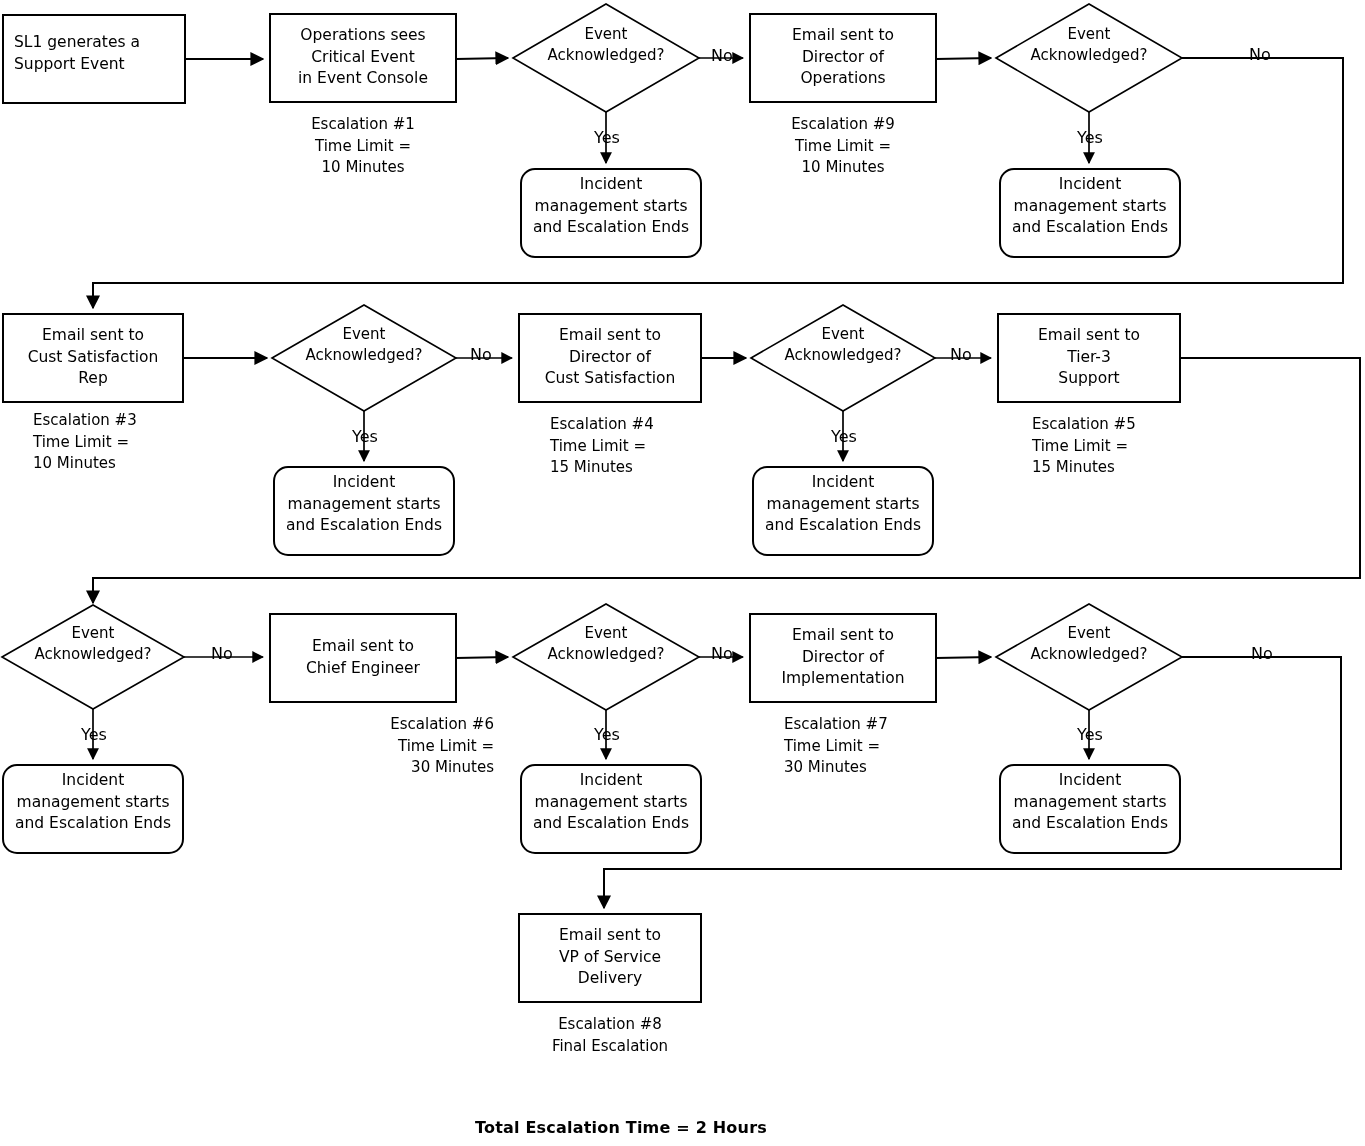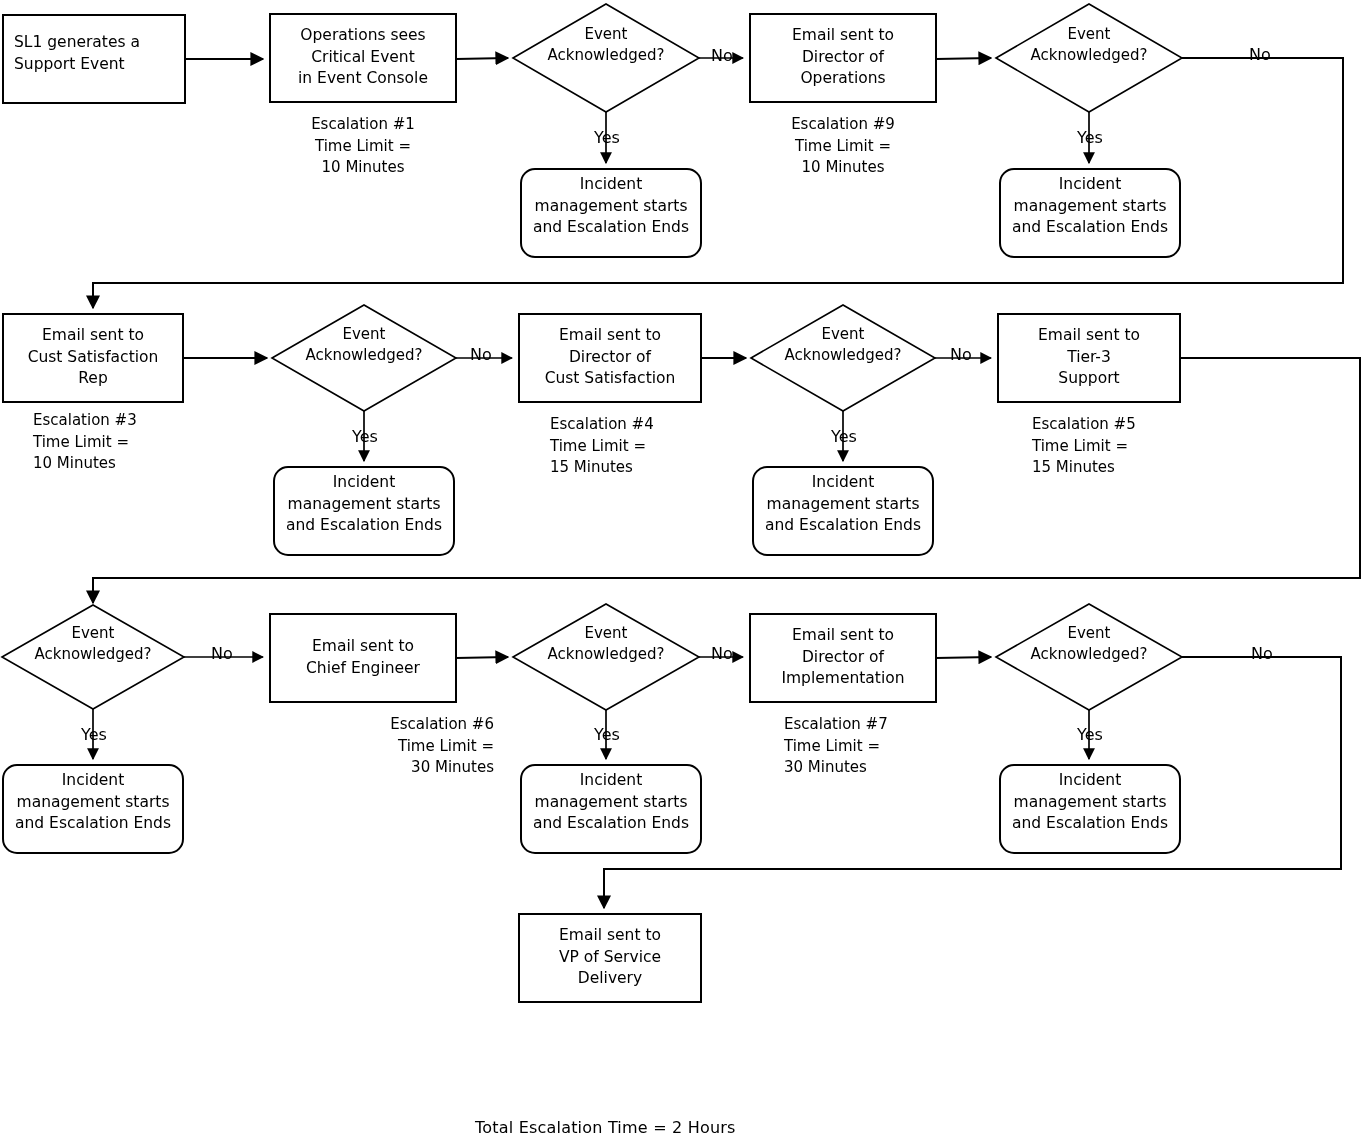--- a/index.html
+++ b/index.html
@@ -60,21 +60,21 @@
   }
   .tx-center { text-align: center; }
   .tx-left { text-align: left; }
   .tx-node { font-size: 15.5px; line-height: 21.5px; }
   .tx-round { font-size: 15.5px; line-height: 21.5px; }
   .tx-diamond { font-size: 15px; line-height: 21px; }
   .tx-caption { font-size: 15px; line-height: 21.5px; text-align: center; }
   .tx-edge { font-size: 16px; line-height: 16px; }
   .tx-total {
     font-size: 16px;
-    font-weight: normal;
+    font-weight: bold;
     letter-spacing: 0.2px;
   }
 </style>
 </head>
 <body>
 
 <div id="flow-root">
 
   <svg class="flow-svg" viewBox="0 0 1365 1146" xmlns="http://www.w3.org/2000/svg">
     <defs>
@@ -249,16 +249,18 @@
   <div class="tx tx-edge" style="left:1251px; top:646px; width:30px;">No</div>
   <div class="tx tx-edge" style="left:1077px; top:727px; width:40px;">Yes</div>
 
   <div class="tx tx-round tx-center" style="left:998px; top:770px; width:184px;">Incident
 management starts
 and Escalation Ends</div>
 
   <div class="tx tx-node tx-center" style="left:519px; top:925px; width:182px;">Email sent to
 VP of Service
 Delivery</div>
+  <div class="tx tx-caption" style="left:518px; top:1014px; width:184px;">Escalation #8
+Final Escalation</div>
 
   <div class="tx tx-total" style="left:475px; top:1117px; width:500px;">Total Escalation Time = 2 Hours</div>
 
 </div>
 
 </body></html>

